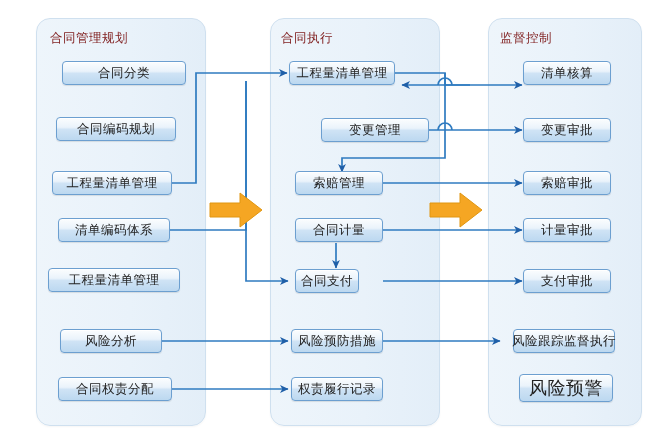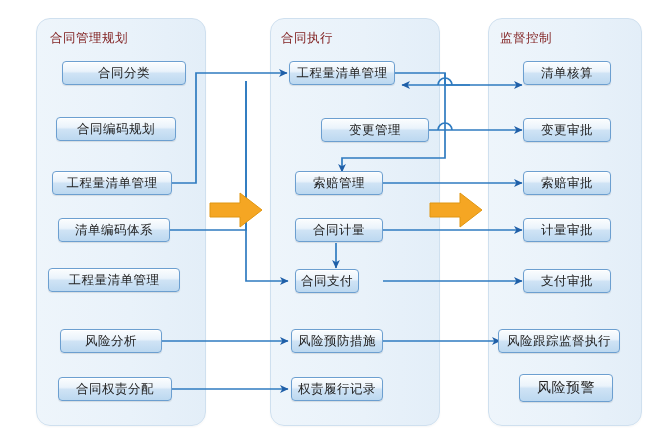--- a/index.html
+++ b/index.html
@@ -104,16 +104,16 @@
   <div class="node" style="left:295px;top:218px;width:88px;">合同计量</div>
   <div class="node" style="left:295px;top:269px;width:64px;">合同支付</div>
   <div class="node" style="left:291px;top:329px;width:92px;">风险预防措施</div>
   <div class="node" style="left:291px;top:377px;width:92px;">权责履行记录</div>
 
   <div class="node" style="left:523px;top:61px;width:88px;">清单核算</div>
   <div class="node" style="left:523px;top:118px;width:88px;">变更审批</div>
   <div class="node" style="left:523px;top:171px;width:88px;">索赔审批</div>
   <div class="node" style="left:523px;top:218px;width:88px;">计量审批</div>
   <div class="node" style="left:523px;top:269px;width:88px;">支付审批</div>
-  <div class="node" style="left:498px;top:329px;width:122px;">风险跟踪监督执行</div>
-  <div class="node" style="left:519px;top:374px;width:94px;height:28px;font-size:14px;">风险预警</div>
+  <div class="node" style="left:513px;top:329px;width:102px;">风险跟踪监督执行</div>
+  <div class="node" style="left:519px;top:374px;width:94px;height:28px;font-size:18px;">风险预警</div>
 
 </div>
 
 </body></html>

